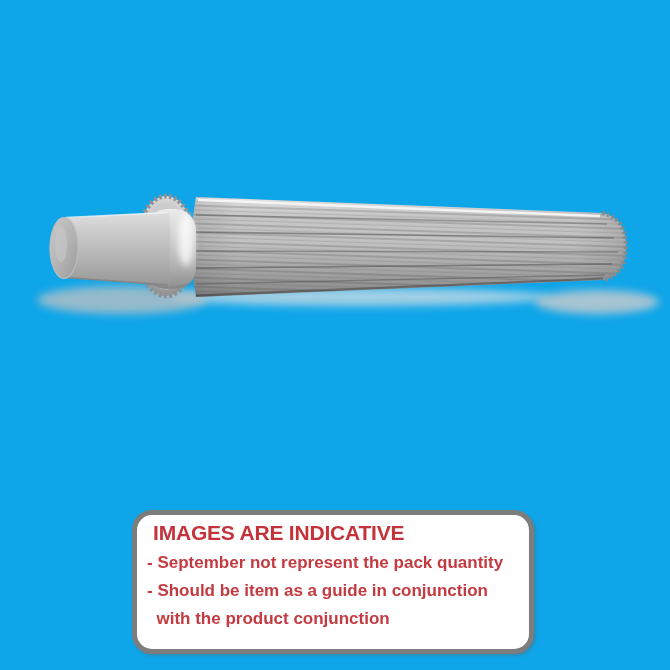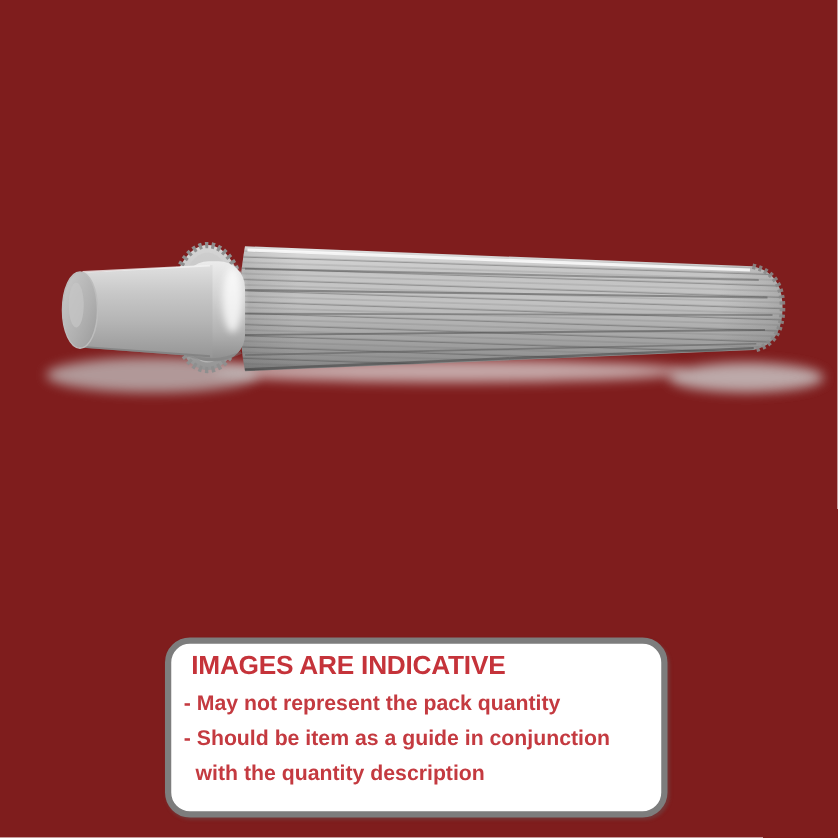--- a/index.html
+++ b/index.html
@@ -1,19 +1,19 @@
 <!DOCTYPE html>
 <html><head>
 <meta charset="utf-8">
 <style>
   html,body{margin:0;padding:0;background:#ffffff;}
   .stage{
     position:relative;
     width:670px;height:670px;
-    background:#7f1d1d;
+    background:#0ea5e9;
     overflow:hidden;
     font-family:"Liberation Sans","DejaVu Sans",sans-serif;
   }
   .product-svg{position:absolute;left:0;top:0;}
   .notice{
     position:absolute;
     left:132px;top:510px;
     width:402px;height:144px;
     box-sizing:border-box;
     background:#ffffff;
@@ -141,18 +141,18 @@
       <path d="M64,218 L170,212 L170,286 L64,278 Z" fill="url(#shaftGrad)"></path>
       <path d="M66,217.5 L168,212.5" stroke="#f2f2f2" stroke-width="1.6" opacity="0.8" fill="none"></path>
       <path d="M66,277.5 L168,285" stroke="#6f6f6f" stroke-width="1.6" opacity="0.5" fill="none"></path>
       <ellipse cx="64" cy="248" rx="14" ry="30.5" fill="url(#capGrad)" stroke="#bdbdbd" stroke-width="1.2"></ellipse>
       <ellipse cx="61" cy="244" rx="6" ry="18" fill="#c6c6c6" opacity="0.7"></ellipse>
     </g>
   </svg>
 
   <div class="notice">
     <div class="notice-title">IMAGES ARE INDICATIVE</div>
-    <div class="notice-line">- May not represent the pack quantity</div>
+    <div class="notice-line">- September not represent the pack quantity</div>
     <div class="notice-line">- Should be item as a guide in conjunction</div>
-    <div class="notice-line">  with the quantity description</div>
+    <div class="notice-line">  with the product conjunction</div>
   </div>
 
 </div>
 
 </body></html>

